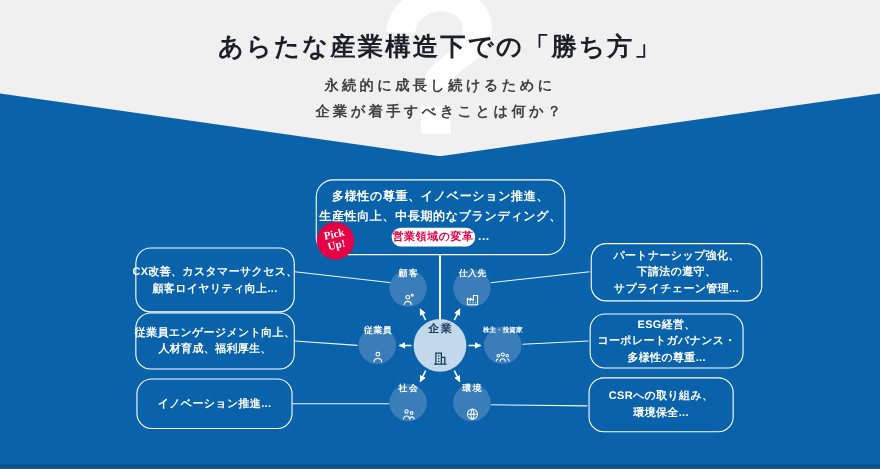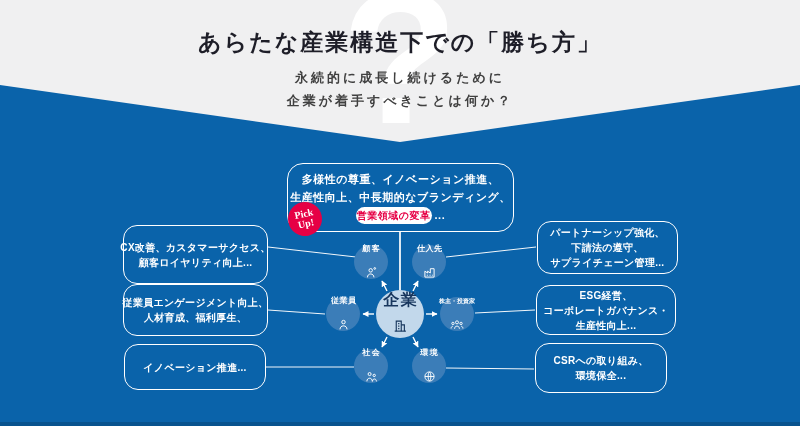--- a/index.html
+++ b/index.html
@@ -76,21 +76,21 @@
   }
   .node-sm{width:34px;height:34px;}
   .node-center{
     width:48px;height:48px;background:#c2d8eb;
   }
   .nlabel{
     color:#ffffff;font-size:8px;font-weight:700;letter-spacing:1.5px;
     padding-left:1.5px;white-space:nowrap;line-height:8px;
   }
   .nlabel-xs{font-size:6px;letter-spacing:0;padding-left:0;}
-  .nlabel-center{color:#17365d;font-size:16px;font-weight:800;line-height:10px;letter-spacing:1.5px;padding-left:1.5px;}
+  .nlabel-center{color:#17365d;font-size:10px;font-weight:800;line-height:10px;letter-spacing:1.5px;padding-left:1.5px;}
   .nicon{display:block;}
   
   .wires{position:absolute;left:0;top:0;z-index:3;pointer-events:none;}
   
   .footer-strip{
     position:absolute;left:0;bottom:0;width:100%;height:4px;
     background:rgba(0,0,0,0.16);z-index:2;
   }
 </style>
 </head>
@@ -145,29 +145,29 @@
     <span class="bline">顧客ロイヤリティ向上...</span>
   </div>
   <div class="sbox" style="left:123px;top:284px;width:145px;height:52px;">
     <span class="bline">従業員エンゲージメント向上、</span>
     <span class="bline">人材育成、福利厚生、</span>
   </div>
   <div class="sbox" style="left:124px;top:344px;width:142px;height:46px;">
     <span class="bline">イノベーション推進...</span>
   </div>
 
-  <div class="sbox" style="left:537px;top:221px;width:141px;height:53px;">
+  <div class="sbox" style="left:537px;top:221px;width:156px;height:53px;">
     <span class="bline">パートナーシップ強化、</span>
     <span class="bline">下請法の遵守、</span>
     <span class="bline">サプライチェーン管理...</span>
   </div>
   <div class="sbox" style="left:536px;top:285px;width:140px;height:50px;">
     <span class="bline">ESG経営、</span>
     <span class="bline">コーポレートガバナンス・</span>
-    <span class="bline">生産性向上...</span>
+    <span class="bline">多様性の尊重...</span>
   </div>
   <div class="sbox" style="left:535px;top:343px;width:132px;height:50px;">
     <span class="bline">CSRへの取り組み、</span>
     <span class="bline">環境保全...</span>
   </div>
 
   <div class="node node-sm" style="left:354px;top:245px;">
     <span class="nlabel">顧客</span>
     <svg class="nicon" width="13" height="13" viewBox="0 0 24 24" fill="none" stroke="#ffffff" stroke-width="1.8">
       <circle cx="10.5" cy="8" r="3.2"></circle>

